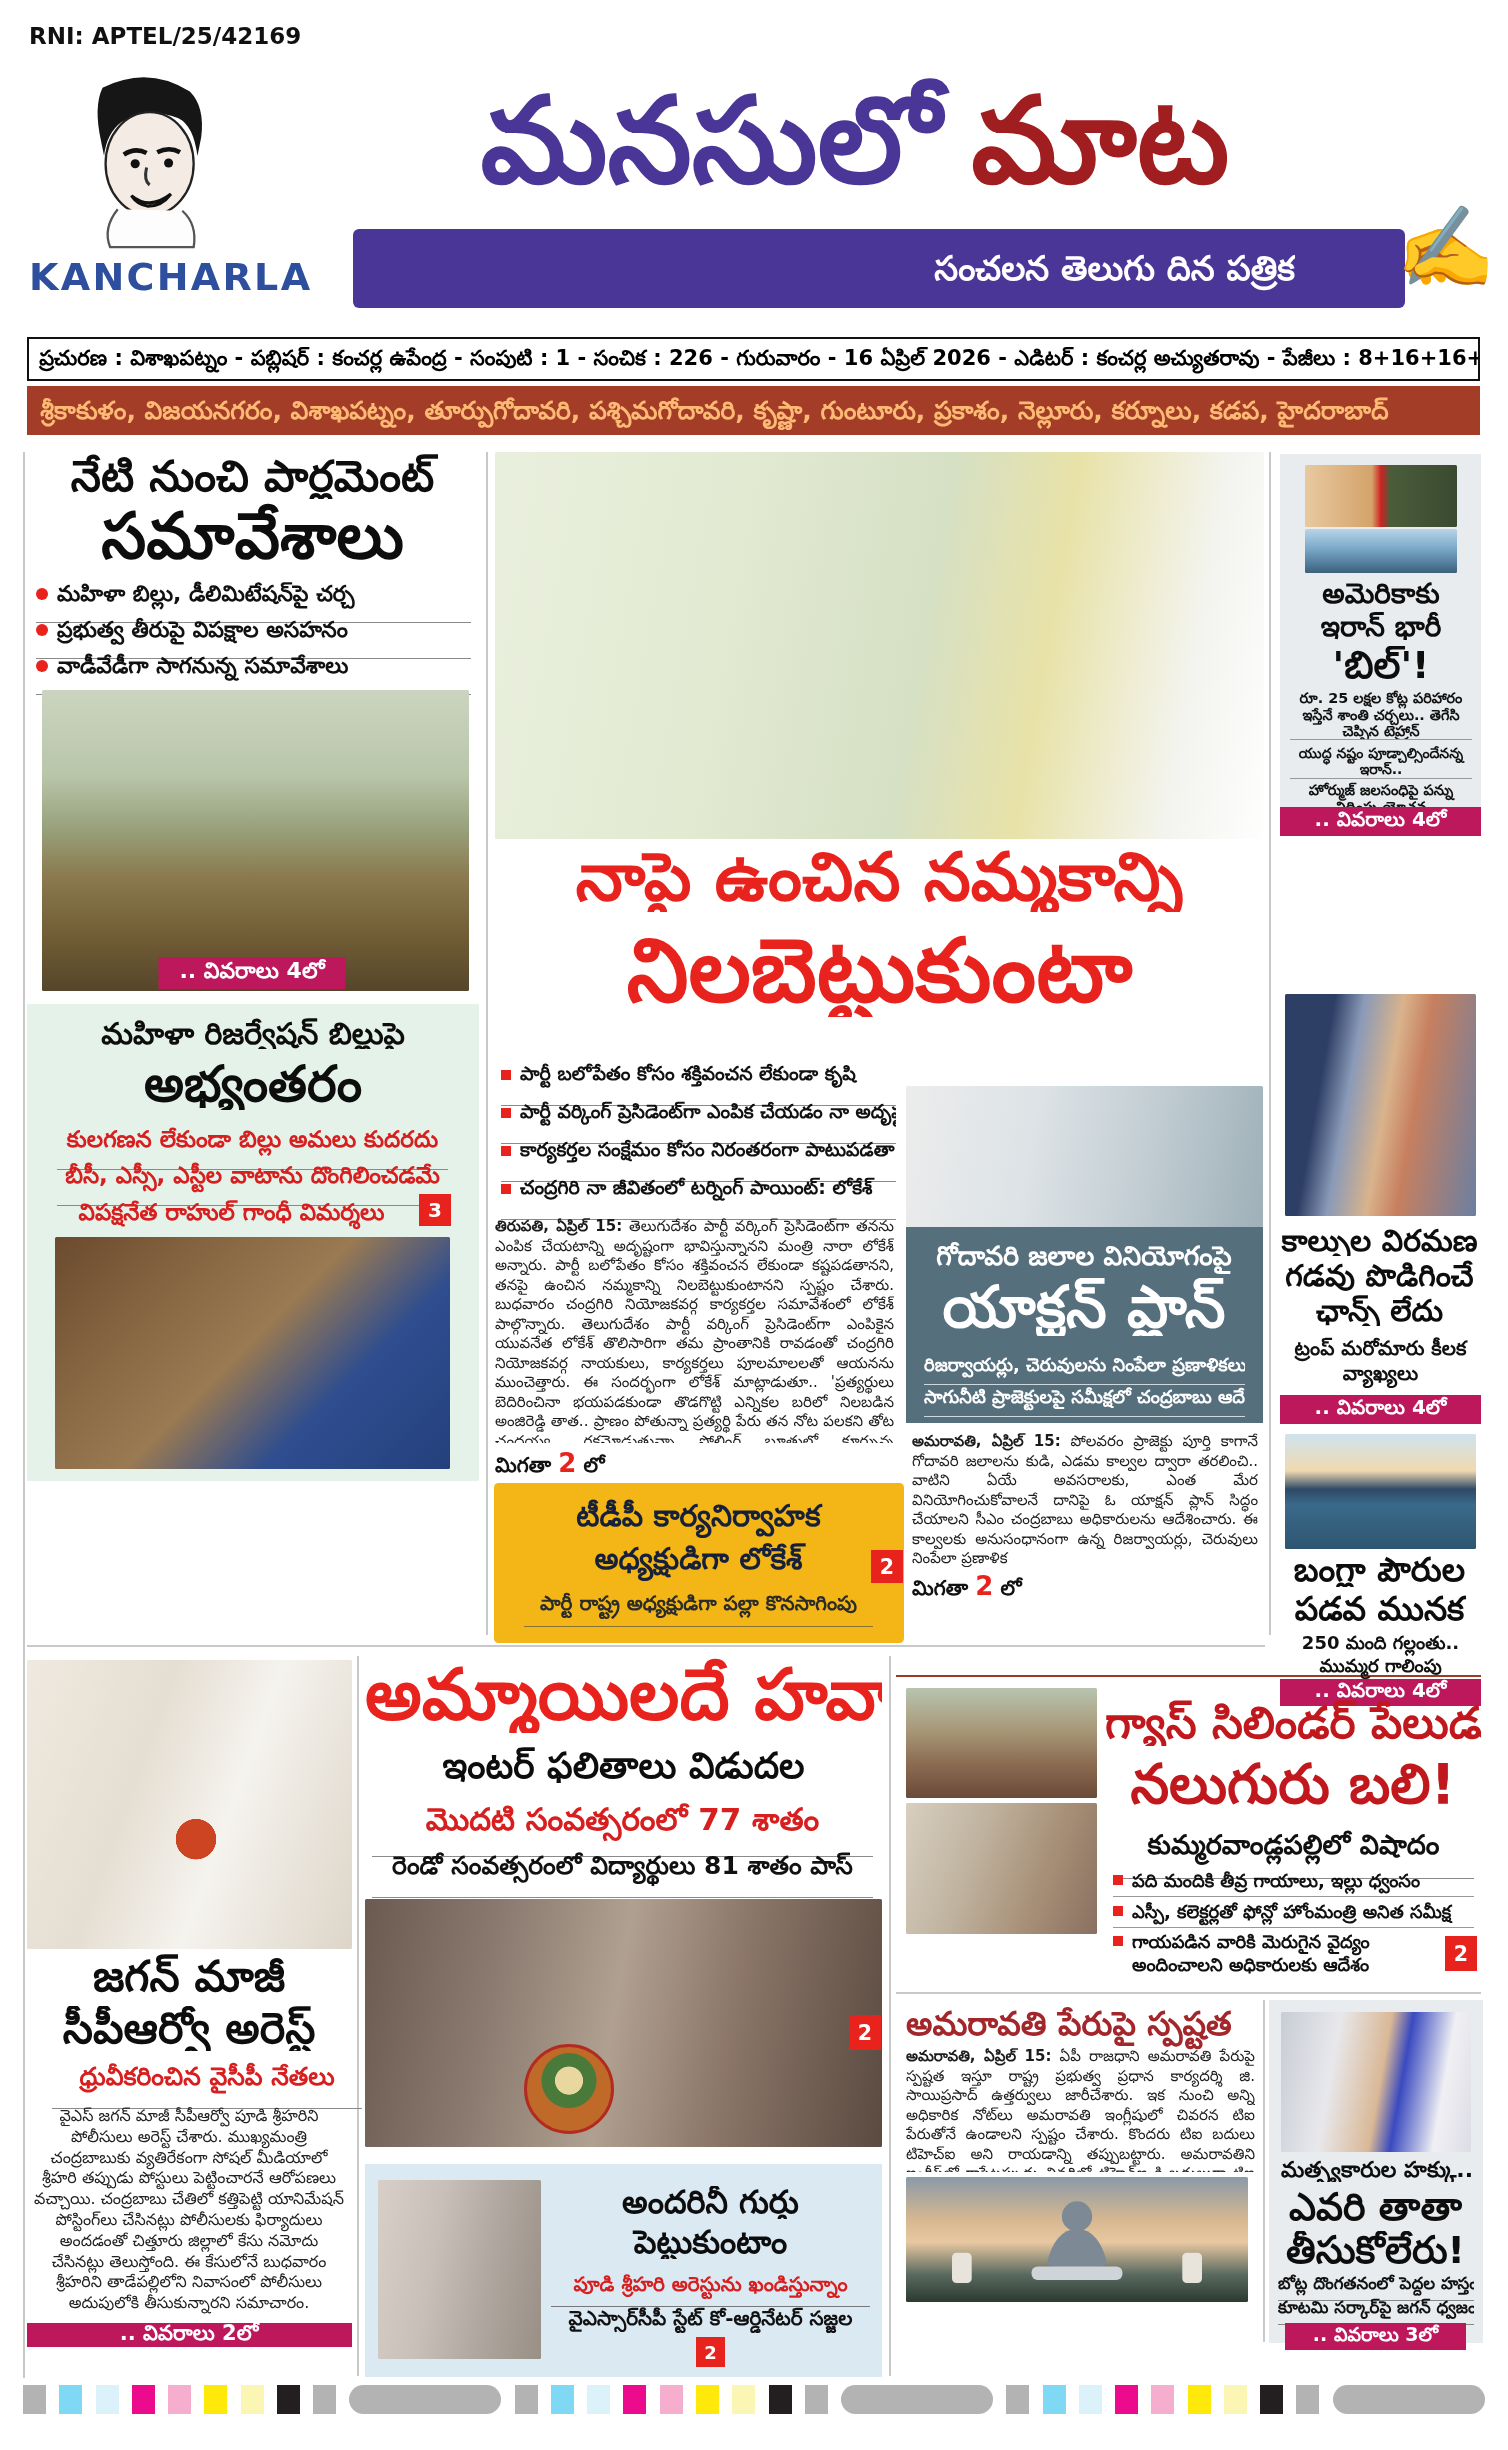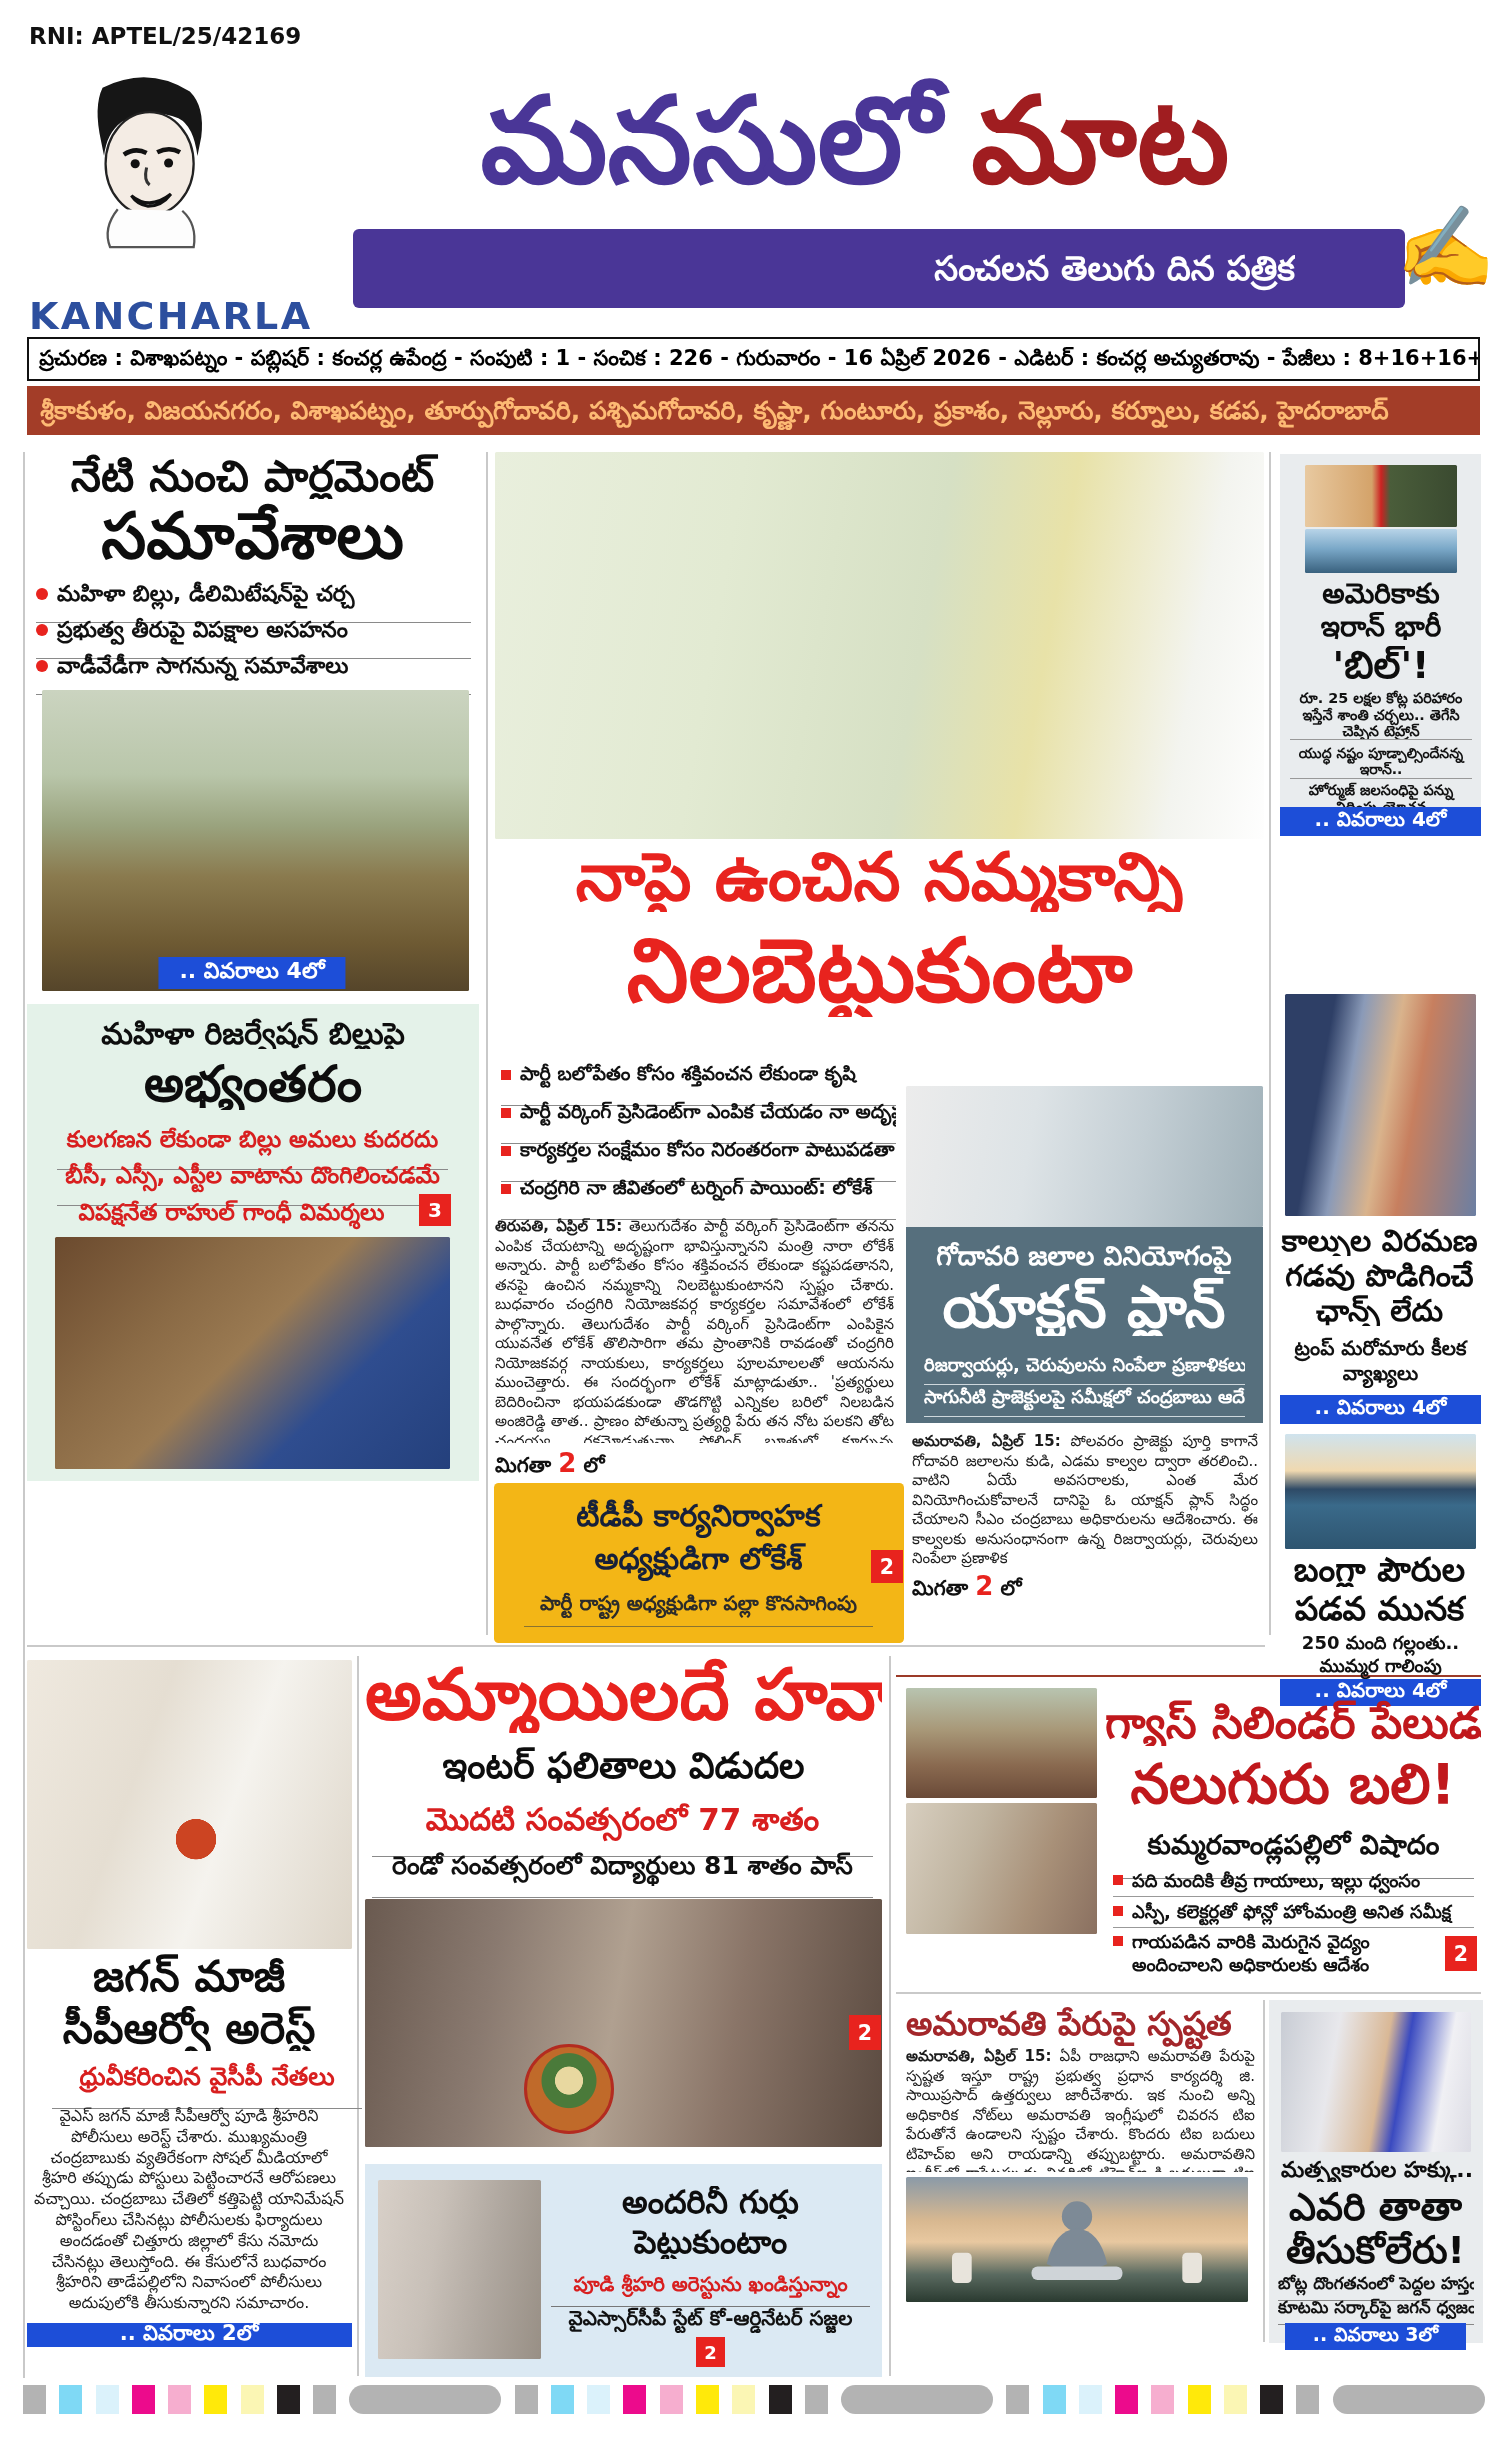--- a/index.html
+++ b/index.html
@@ -7,21 +7,21 @@
   .page{position:relative;width:1508px;height:2450px;background:#fff;overflow:hidden;}
   .abs{position:absolute;}
   .c{text-align:center;}
   .r{text-align:left;}
   .j{text-align:justify;}
   .hd{font-weight:800;color:#0d0d0d;line-height:1.04;}
   .redtx{color:#d81f1f;}
   .clip{overflow:hidden;}
   .nw{white-space:nowrap;}
   .photo{background-size:cover;border-radius:1.5px;}
-  .more-bar{background:#1d4ed8;color:#fff;font-weight:800;display:flex;align-items:center;justify-content:center;}
+  .more-bar{background:#be185d;color:#fff;font-weight:800;display:flex;align-items:center;justify-content:center;}
   .badge{background:#e8231e;color:#fff;font-weight:800;display:flex;align-items:center;justify-content:center;}
   .uline{border-bottom:1.5px solid #8a8a8a;padding-bottom:11px;}
   .rule{background:#c9c9c9;}
   .brule{background:#9c3a28;}
   .bul-row{display:flex;align-items:flex-start;gap:9px;}
   .dot{width:12px;height:12px;border-radius:50%;background:#e8231e;flex:0 0 auto;margin-top:6.8px;}
   .sq{width:10px;height:10px;background:#e8231e;flex:0 0 auto;margin-top:7.6px;}
   .chip{width:23px;height:29px;}
   .chip.capsule{width:152px;background:#b3b3b3;border-radius:14.4px;}
   #color-strip{position:absolute;left:23px;top:2385px;width:1462px;height:29px;display:flex;justify-content:space-between;align-items:center;}
@@ -42,21 +42,21 @@
       <path d="M88 118 Q103 108 118 116" stroke="#111" stroke-width="6" fill="none"></path>
       <path d="M132 115 Q148 107 162 115" stroke="#111" stroke-width="6" fill="none"></path>
       <circle cx="103" cy="130" r="6" fill="#111"></circle>
       <circle cx="147" cy="129" r="6" fill="#111"></circle>
       <path d="M118 135 Q114 152 122 158" stroke="#333" stroke-width="4" fill="none"></path>
       <path d="M98 172 Q122 192 150 170 Q138 186 120 186 Q106 184 98 172Z" fill="#fff" stroke="#111" stroke-width="4"></path>
       <path d="M80 190 Q60 215 70 240 L180 240 Q185 210 165 192" fill="#fdfdfd" stroke="#555" stroke-width="3"></path>
     </svg>
   </div>
 
-  <div class="abs" style="left:29px;top:255px;width:289px;font-size:38px;font-weight:800;letter-spacing:2.3px;color:#2d4f9e;margin-top:39px;">KANCHARLA</div>
+  <div class="abs" style="left:29px;top:255px;width:289px;font-size:38px;font-weight:800;letter-spacing:2.3px;color:#2d4f9e;">KANCHARLA</div>
 
   <div class="abs c clip" style="left:327px;top:59px;width:1056px;height:167px;line-height:163px;font-weight:800;white-space:nowrap;">
     <span style="font-size:120px;color:#4a3697;">మనసులో</span>
     <span style="font-size:120px;color:#a01d20;margin-left:26px;">మాట</span>
   </div>
 
   <div class="abs" style="left:353px;top:229px;width:1052px;height:79px;background:#4a3697;border-radius:6px;">
     <div class="abs clip nw" style="right:110px;top:0;width:684px;height:79px;line-height:79px;text-align:right;color:#fff;font-size:34px;font-weight:700;">సంచలన తెలుగు దిన పత్రిక</div>
   </div>
   <div class="abs" style="left:1396px;top:201px;font-size:80px;color:#111;">✍️</div>

